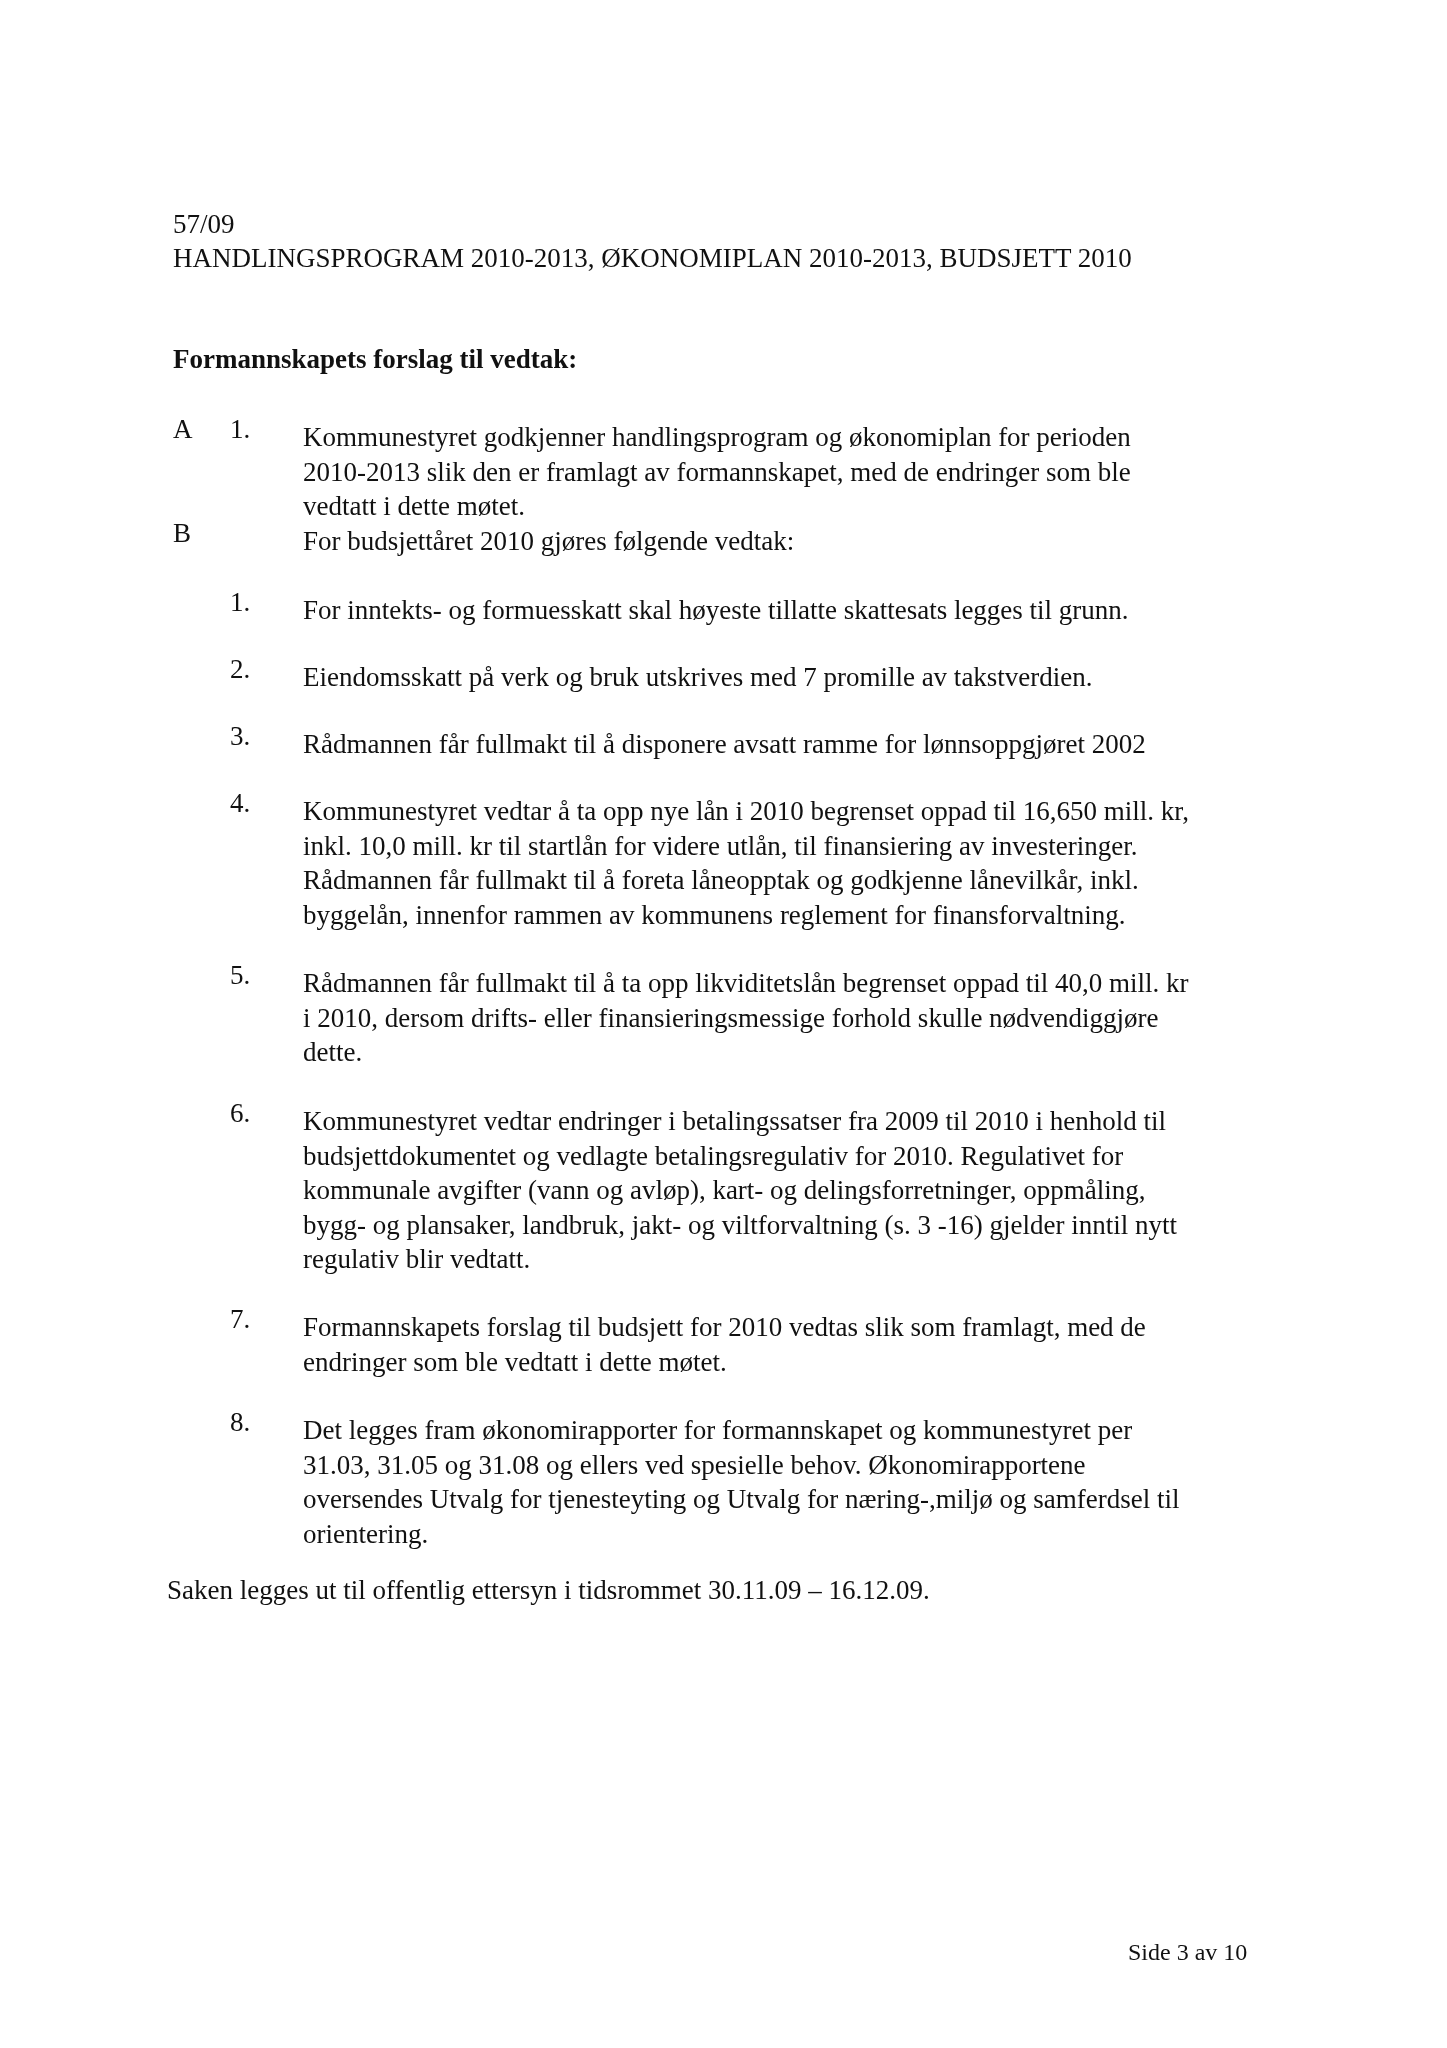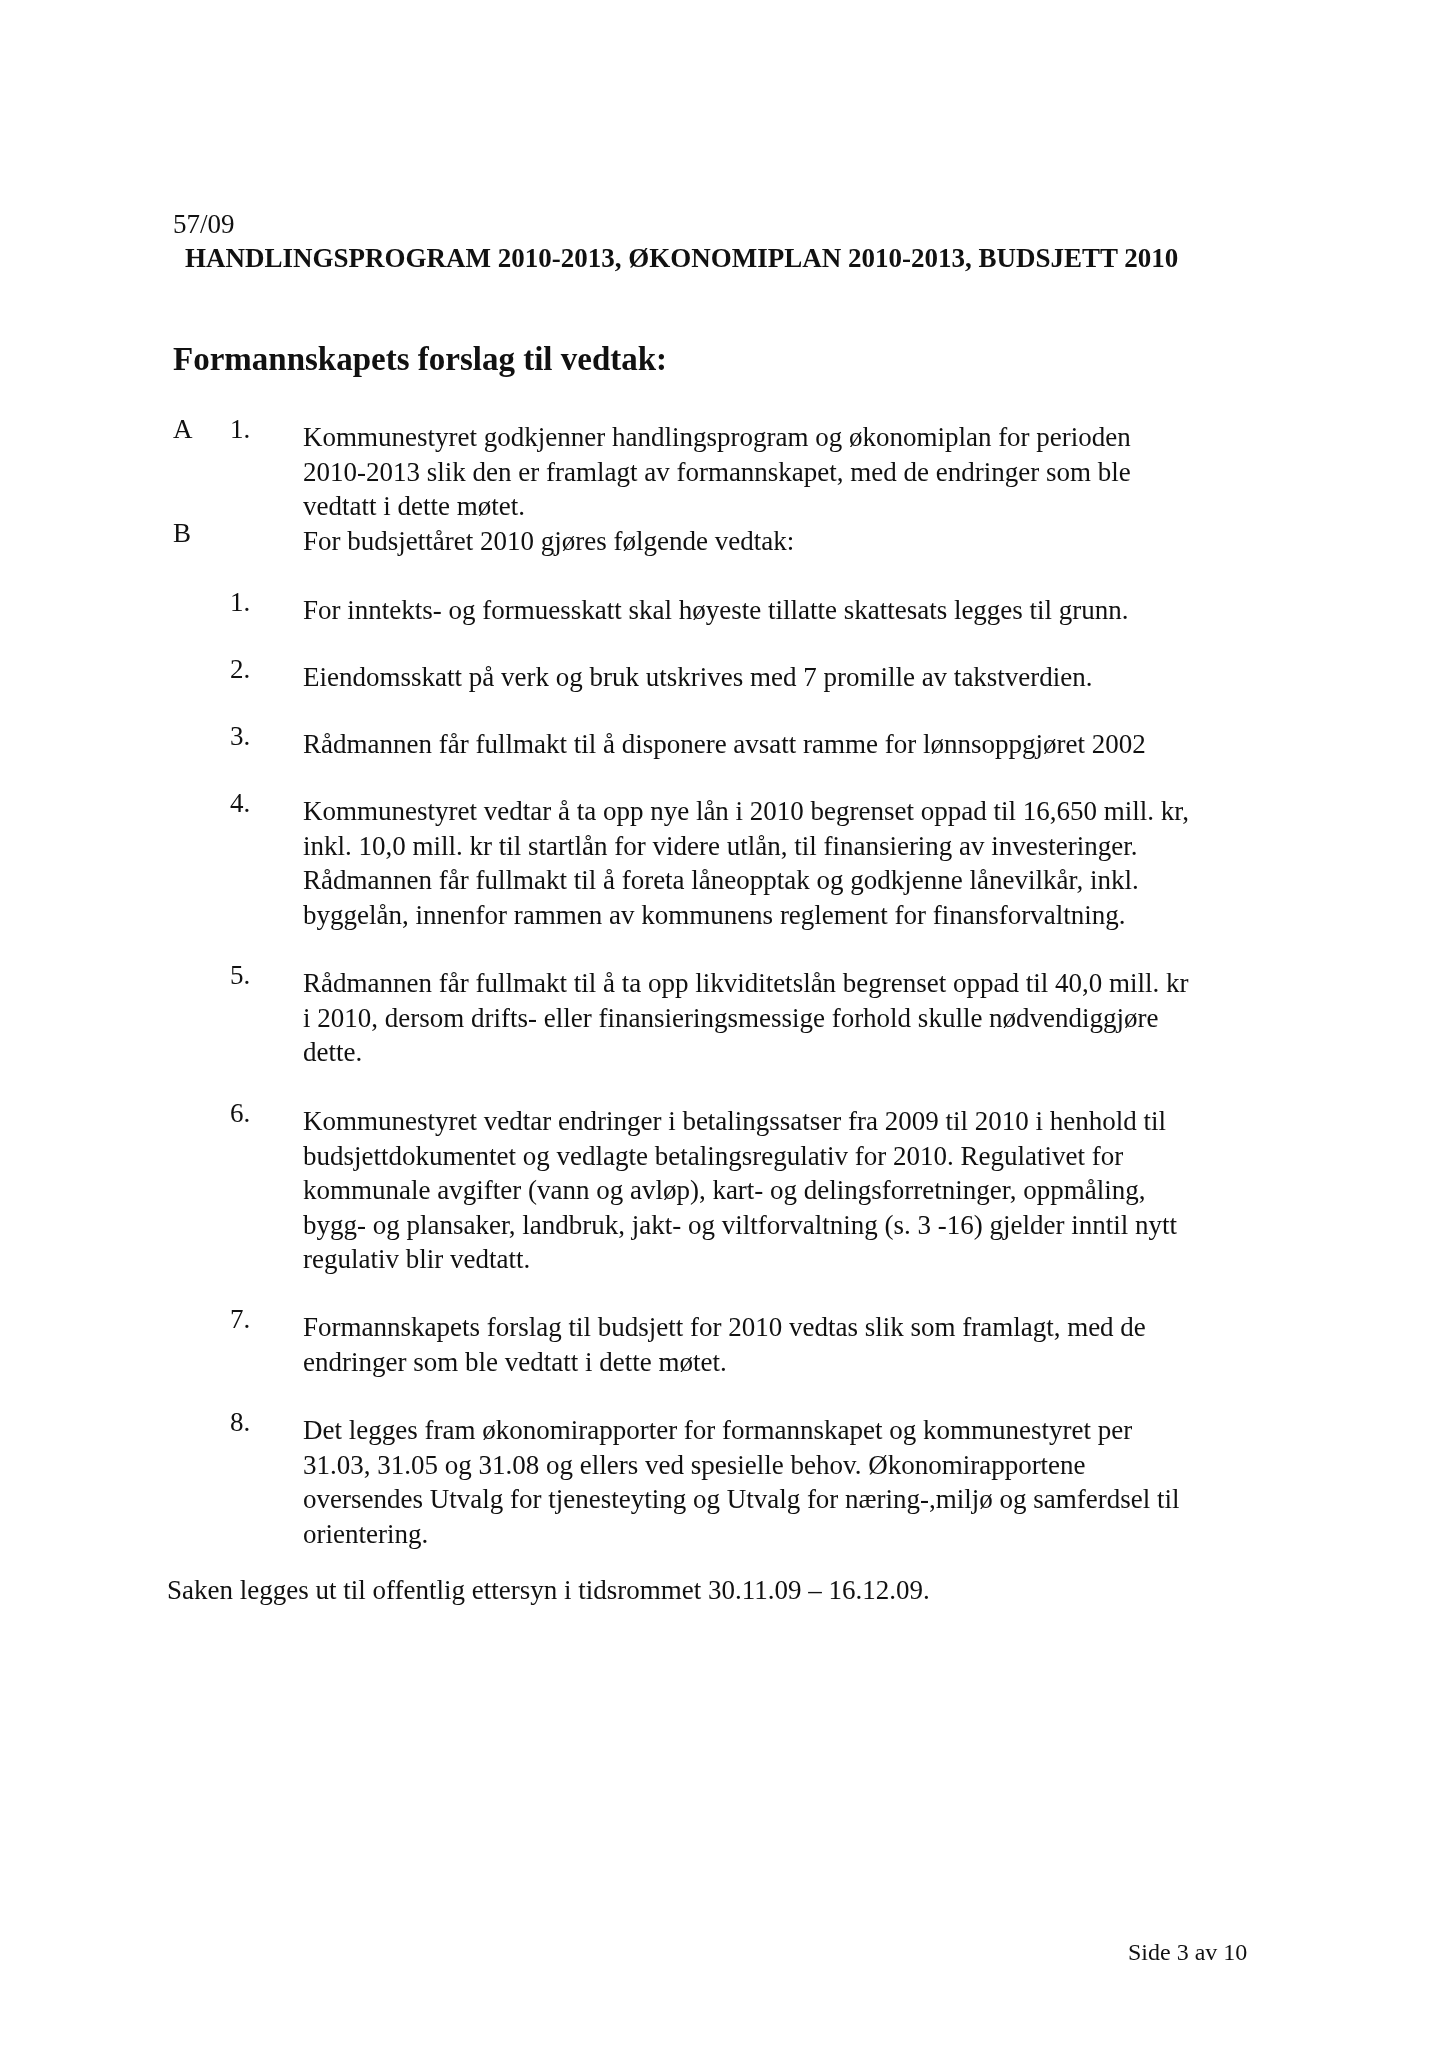--- a/index.html
+++ b/index.html
@@ -22,29 +22,29 @@
       height: 2048px;
       background: #ffffff;
     }
     .abs { position: absolute; }
     .case-number {
       left: 173px; top: 209px;
       font-size: 27px;
       line-height: 30px;
     }
     .title {
-      left: 185px; top: 243px;
+      left: 173px; top: 243px;
       font-size: 27px;
       line-height: 30px;
-      font-weight: bold;
+      font-weight: normal;
       white-space: nowrap;
     }
     .section-heading {
       left: 173px; top: 344px;
-      font-size: 33px;
+      font-size: 27px;
       line-height: 30px;
       font-weight: bold;
     }
     .row {
       position: absolute;
       left: 173px;
       width: 1130px;
       font-size: 27px;
       line-height: 34.5px;
     }

